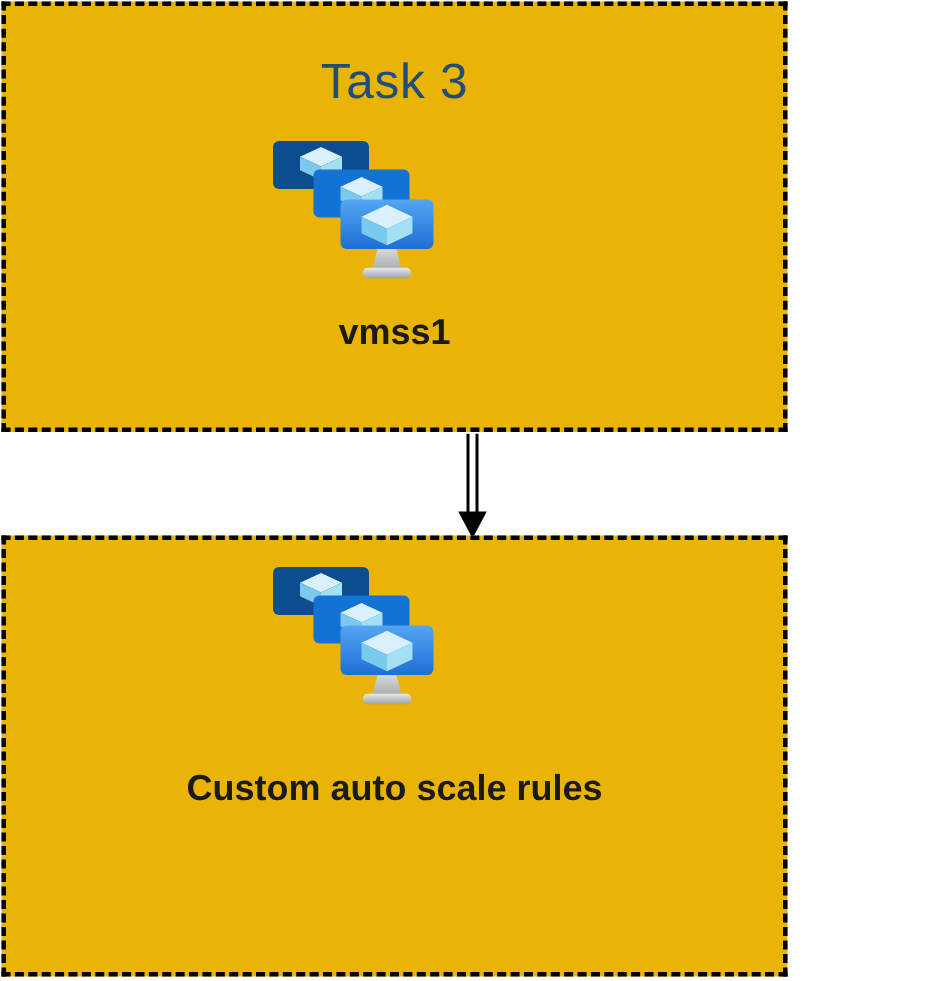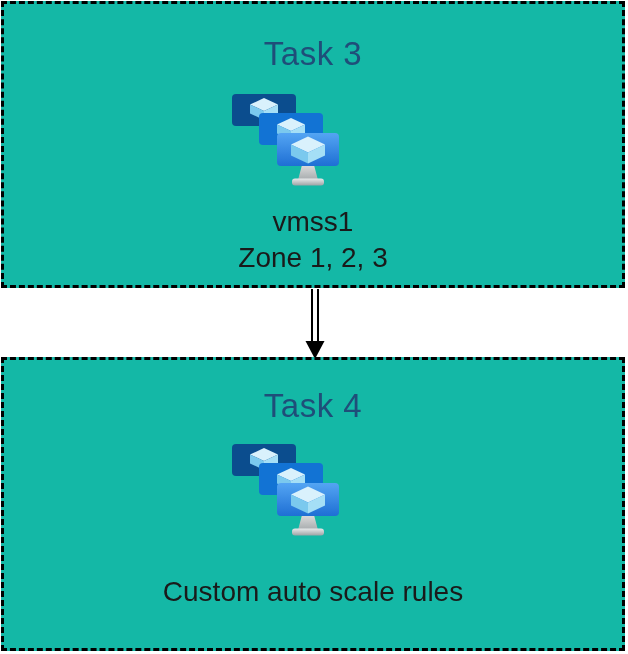--- a/index.html
+++ b/index.html
@@ -9,22 +9,22 @@
     width: 628px; height: 654px; overflow: hidden;
   }
   .canvas {
     position: relative;
     width: 628px; height: 654px;
     background: #ffffff;
   }
   .task-box {
     position: absolute;
     left: 1px;
-    width: 624px;
-    background: #14b8a6;
+    width: 524px;
+    background: #eab308;
     border: 3px dashed #000000;
     display: flex;
     flex-direction: column;
     align-items: center;
   }
   .box-task3 { top: 1px; height: 287px; }
   .box-task4 { top: 357px; height: 294px; }
   .task-title {
     font-size: 33px;
     font-weight: 400;
@@ -34,22 +34,22 @@
   }
   .box-task3 .task-title { margin-top: 30px; }
   .box-task4 .task-title { margin-top: 26px; }
   .icon-wrap {
     width: 110px; height: 96px;
     transform: translateX(-26px);
   }
   .box-task3 .icon-wrap { margin-top: 20px; }
   .box-task4 .icon-wrap { margin-top: 18px; }
   .caption {
-    font-size: 28px;
-    font-weight: 400;
+    font-size: 24px;
+    font-weight: 700;
     line-height: 36px;
     color: #1a1a1a;
   }
   .box-task3 .caption-line1 { margin-top: 14px; }
   .box-task4 .caption-line1 { margin-top: 34px; }
   .connector {
     position: absolute;
     left: 301px;
     top: 289px;
     width: 28px;
@@ -103,31 +103,29 @@
 <div class="canvas">
 
   <section class="task-box box-task3">
     <h2 class="task-title">Task 3</h2>
     <div class="icon-wrap">
       <svg width="110" height="96" viewBox="0 0 110 96">
           <use href="#vmss-icon"></use>
         </svg>
     </div>
     <div class="caption caption-line1">vmss1</div>
-    <div class="caption caption-line2">Zone 1, 2, 3</div>
   </section>
 
   <svg class="connector" viewBox="0 0 28 71">
     <line x1="11" y1="0" x2="11" y2="54" stroke="#000000" stroke-width="2"></line>
     <line x1="17" y1="0" x2="17" y2="54" stroke="#000000" stroke-width="2"></line>
     <polygon points="4.5,52 23.5,52 14,70" fill="#000000"></polygon>
   </svg>
 
   <section class="task-box box-task4">
-    <h2 class="task-title">Task 4</h2>
     <div class="icon-wrap">
       <svg width="110" height="96" viewBox="0 0 110 96">
           <use href="#vmss-icon"></use>
         </svg>
     </div>
     <div class="caption caption-line1">Custom auto scale rules</div>
   </section>
 
 </div>
 

